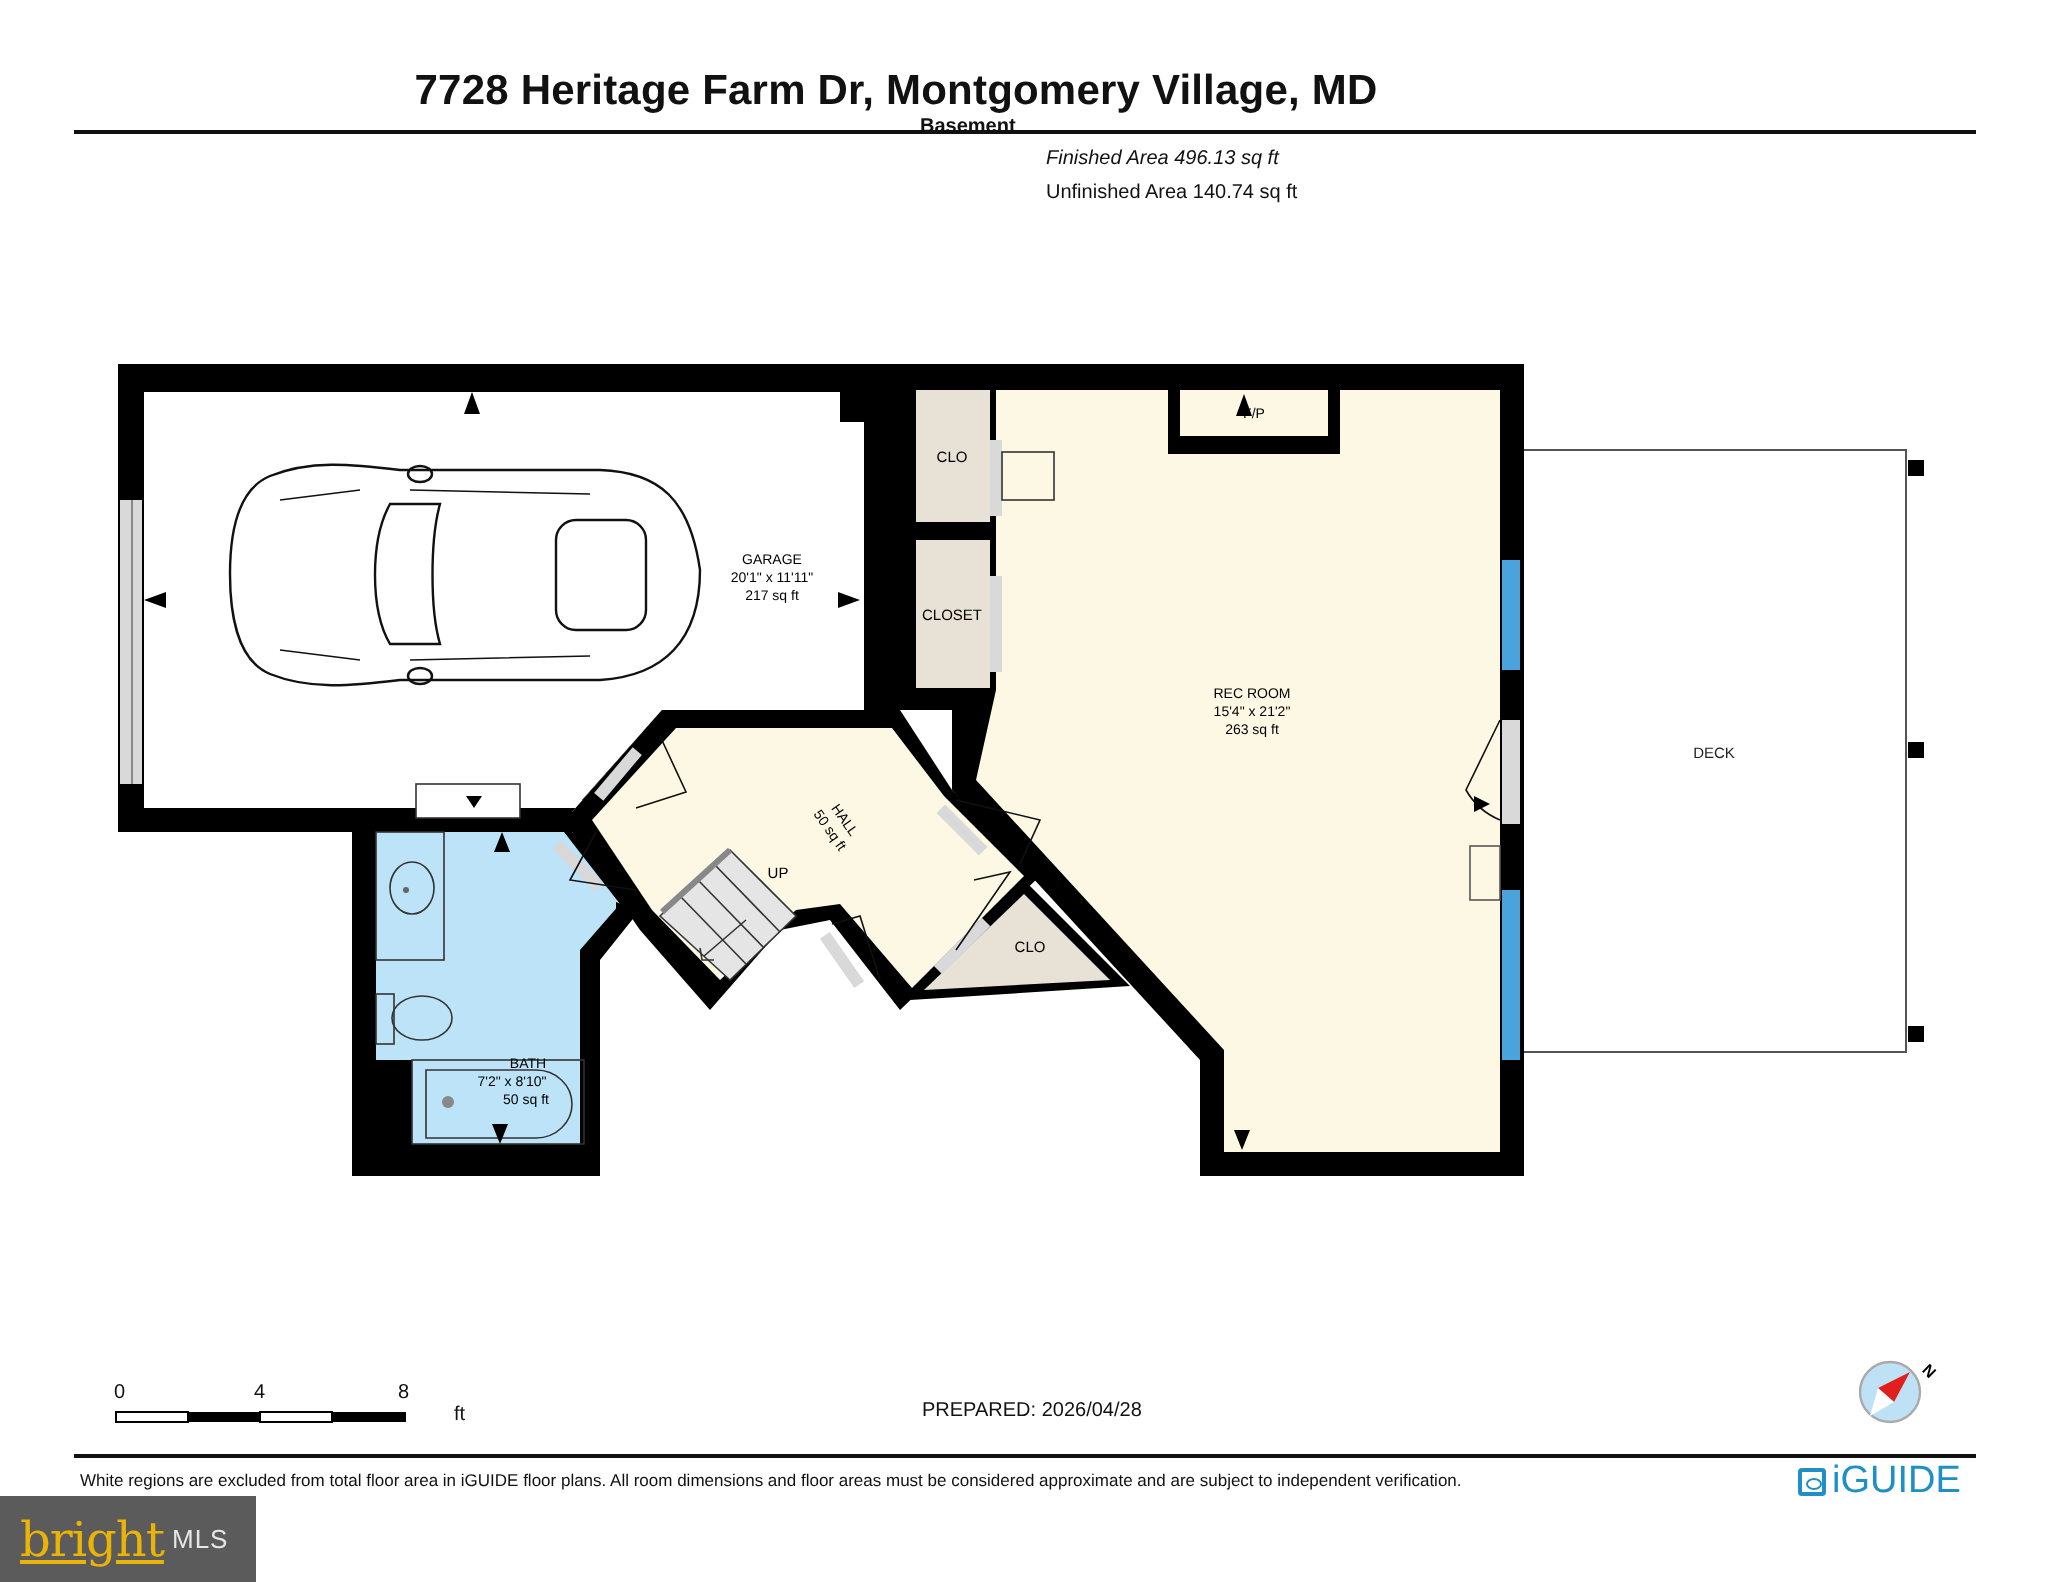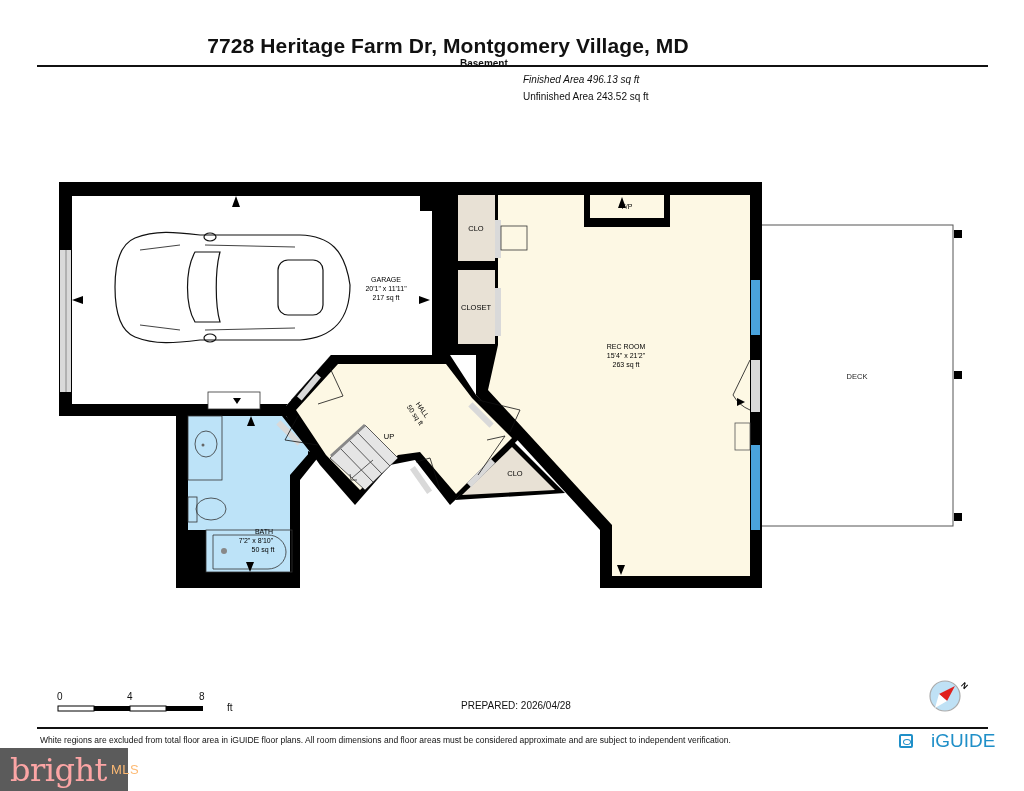--- a/index.html
+++ b/index.html
@@ -8,39 +8,39 @@
     .title { position: absolute; left: 0; width: 896px; top: 34px; text-align: center;
              font-size: 21px; font-weight: bold; letter-spacing: 0.1px; }
     .rule-top { position: absolute; left: 37px; width: 951px; top: 65px; height: 2px; background: #111; }
     .area-label { position: absolute; left: 460px; top: 58px; font-size: 10px; font-weight: bold; }
     .area-finished { position: absolute; left: 523px; top: 74px; font-size: 10px; font-style: italic; }
     .area-unfinished { position: absolute; left: 523px; top: 91px; font-size: 10px; }
     .plan { position: absolute; left: 0; top: 0; }
     .prepared { position: absolute; left: 461px; top: 700px; font-size: 10px; }
     .rule-bottom { position: absolute; left: 37px; width: 951px; top: 727px; height: 2px; background: #111; }
     .disclaimer { position: absolute; left: 40px; top: 735px; font-size: 8.5px; }
-    .iguide { position: absolute; left: 899px; top: 730px; font-size: 19px; color: #1f8fc8; display:flex; align-items:center; gap:18px; }
+    .iguide { position: absolute; left: 899px; top: 730px; font-size: 19px; color: #1f8fc8; display:flex; align-items:center; gap:3px; }
     .iguide-box { width: 14px; height: 14px; border: 2px solid #1f8fc8; border-radius: 2px; box-sizing: border-box; position: relative; }
     .iguide-box::after { content:""; position:absolute; left:2px; top:3px; width:6px; height:4px; border:1.5px solid #1f8fc8; border-radius:50%; }
     .bright { position: absolute; left: 0; top: 748px; width: 128px; height: 43px; background: #5b5b5b;
               display: flex; align-items: center; padding-left: 10px; box-sizing: border-box; }
-    .bright-word { font-family: "DejaVu Serif", serif; color: #fca5a5; font-size: 32px; letter-spacing: -0.5px; }
-    .bright-mls { color: #fdba74; font-size: 13px; margin-left: 4px; letter-spacing: 0.5px; }
+    .bright-word { font-family: "DejaVu Serif", serif; color: #eab308; font-size: 24px; letter-spacing: -0.5px; text-decoration: underline; }
+    .bright-mls { color: #e5e5e5; font-size: 13px; margin-left: 4px; letter-spacing: 0.5px; }
     .scale-num { position: absolute; top: 691px; font-size: 10px; }
     .scale-ft { position: absolute; left: 210px; top: 702px; font-size: 10px; margin-left: 17px; }
     svg text { font-family: "Liberation Sans", sans-serif; }
   </style>
 </head>
 <body>
 
 <div class="title">7728 Heritage Farm Dr, Montgomery Village, MD</div>
 <div class="rule-top"></div>
 <div class="area-label">Basement</div>
 <div class="area-finished">Finished Area 496.13 sq ft</div>
-<div class="area-unfinished">Unfinished Area 243.52 sq ft</div>
+<div class="area-unfinished">Unfinished Area 140.74 sq ft</div>
 
 <svg class="plan" width="1024" height="791" viewBox="0 0 1024 791" xmlns="http://www.w3.org/2000/svg">
 
   <g>
     <rect x="760" y="225" width="193" height="301" fill="#ffffff" stroke="#555" stroke-width="1"></rect>
     <rect x="954" y="230" width="8" height="8" fill="#000"></rect>
     <rect x="954" y="371" width="8" height="8" fill="#000"></rect>
     <rect x="954" y="513" width="8" height="8" fill="#000"></rect>
     <text x="857" y="379" font-size="7.5" text-anchor="middle" fill="#222">DECK</text>
   </g>

